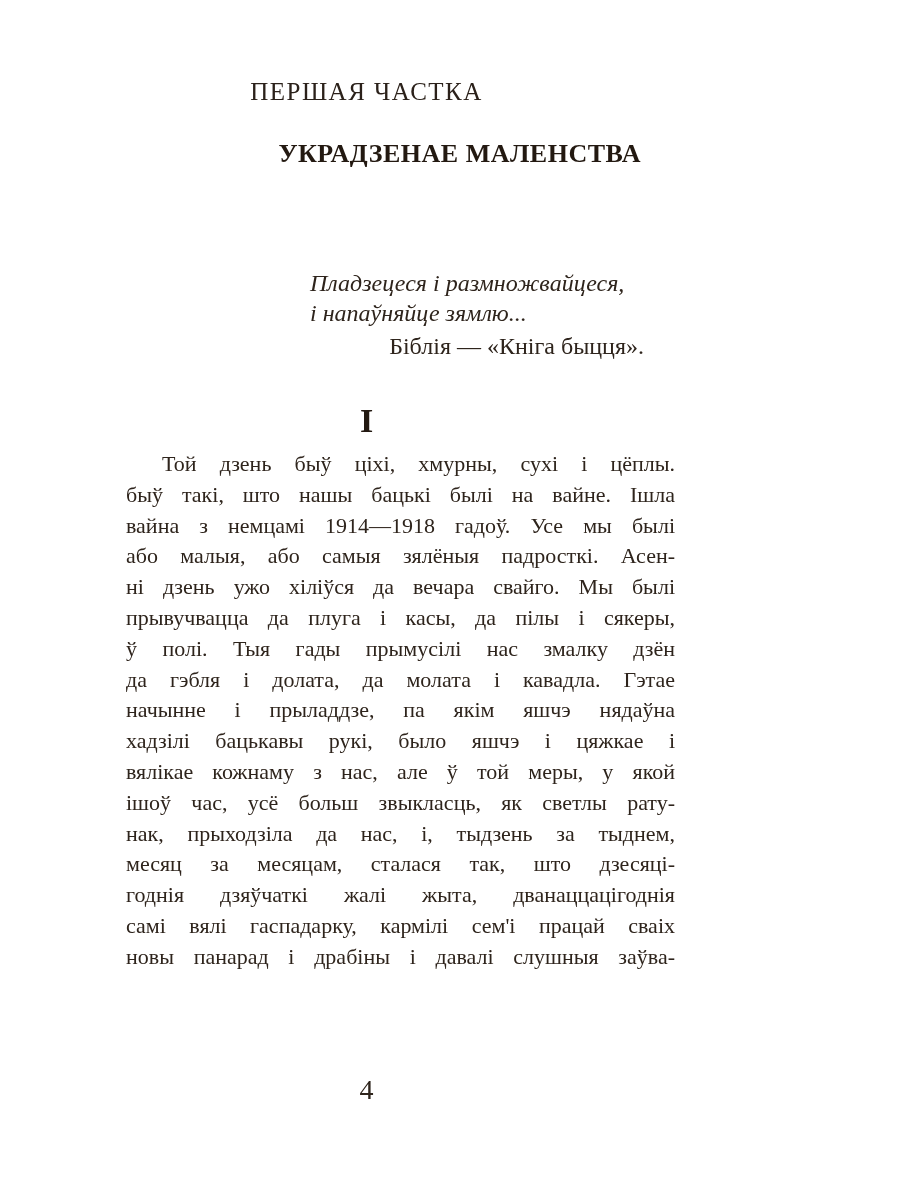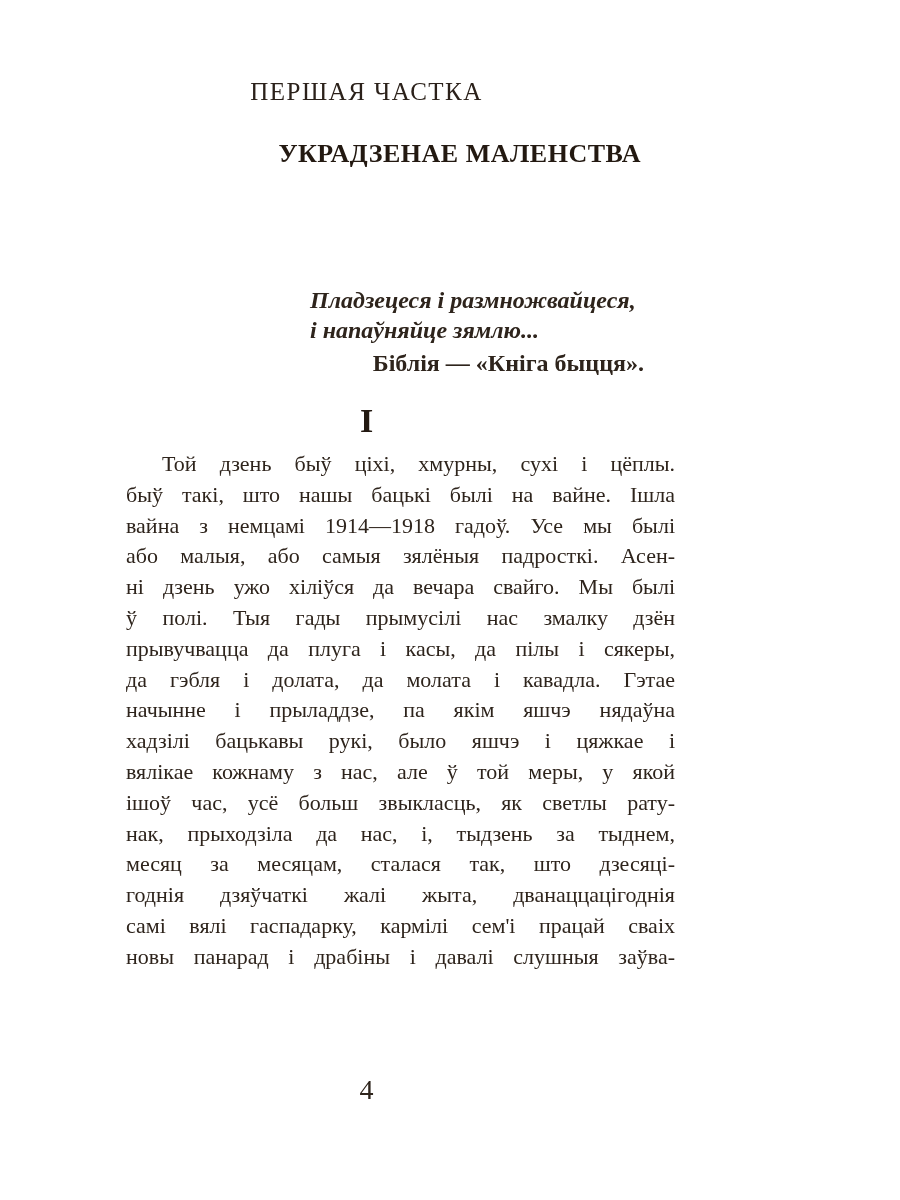--- a/index.html
+++ b/index.html
@@ -34,23 +34,22 @@
     text-align: right;
     font-size: 26px;
     font-weight: bold;
     letter-spacing: 0.5px;
     color: #231911;
     white-space: nowrap;
   }
   .epigraph {
     position: absolute;
     left: 310px;
-    top: 285px;
+    top: 268px;
     width: 334px;
-    font-weight: bold;
   }
   .epigraph-line {
     font-style: italic;
     font-size: 24px;
     line-height: 30px;
     color: #2e241c;
     white-space: nowrap;
   }
   .epigraph-attribution {
     margin-top: 3px;
@@ -106,22 +105,22 @@
   </div>
 
   <div class="block chapter-number">I</div>
 
   <div class="block body-paragraph">
     <div class="body-line indent">Той дзень быў ціхі, хмурны, сухі і цёплы.</div>
     <div class="body-line">быў такі, што нашы бацькі былі на вайне. Ішла</div>
     <div class="body-line">вайна з немцамі 1914—1918 гадоў. Усе мы былі</div>
     <div class="body-line">або малыя, або самыя зялёныя падросткі. Асен-</div>
     <div class="body-line">ні дзень ужо хіліўся да вечара свайго. Мы былі</div>
+    <div class="body-line">прывучвацца да плуга і касы, да пілы і сякеры,</div>
     <div class="body-line">ў полі. Тыя гады прымусілі нас змалку дзён</div>
-    <div class="body-line">прывучвацца да плуга і касы, да пілы і сякеры,</div>
     <div class="body-line">да гэбля і долата, да молата і кавадла. Гэтае</div>
     <div class="body-line">начынне і прыладдзе, па якім яшчэ нядаўна</div>
     <div class="body-line">хадзілі бацькавы рукі, было яшчэ і цяжкае і</div>
     <div class="body-line">вялікае кожнаму з нас, але ў той меры, у якой</div>
     <div class="body-line">ішоў час, усё больш звыкласць, як светлы рату-</div>
     <div class="body-line">нак, прыходзіла да нас, і, тыдзень за тыднем,</div>
     <div class="body-line">месяц за месяцам, сталася так, што дзесяці-</div>
     <div class="body-line">годнія дзяўчаткі жалі жыта, дванаццацігоднія</div>
     <div class="body-line">самі вялі гаспадарку, кармілі сем'і працай сваіх</div>
     <div class="body-line">новы панарад і драбіны і давалі слушныя заўва-</div>

